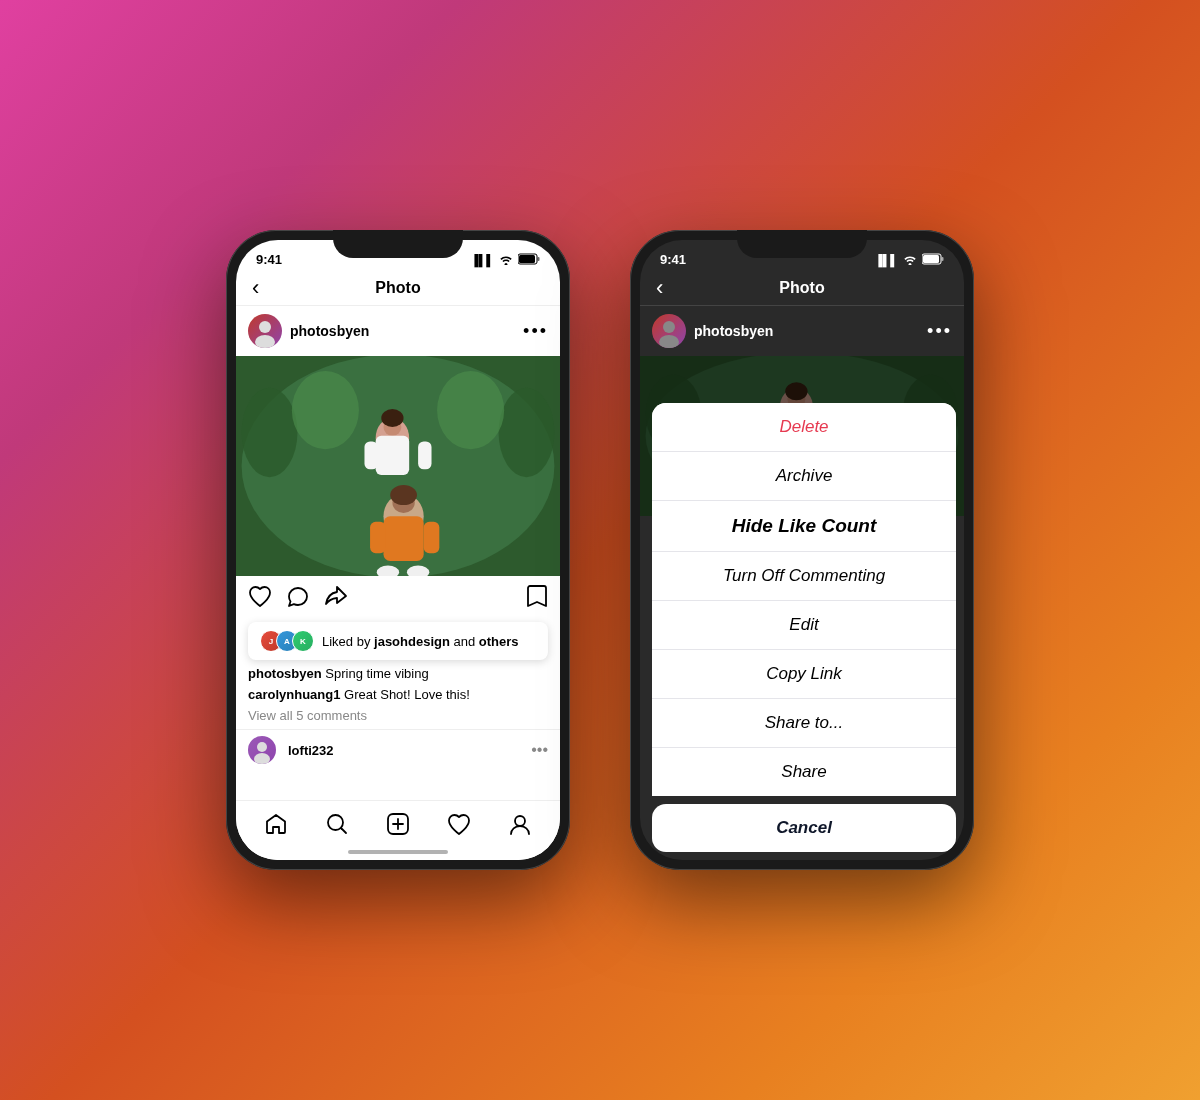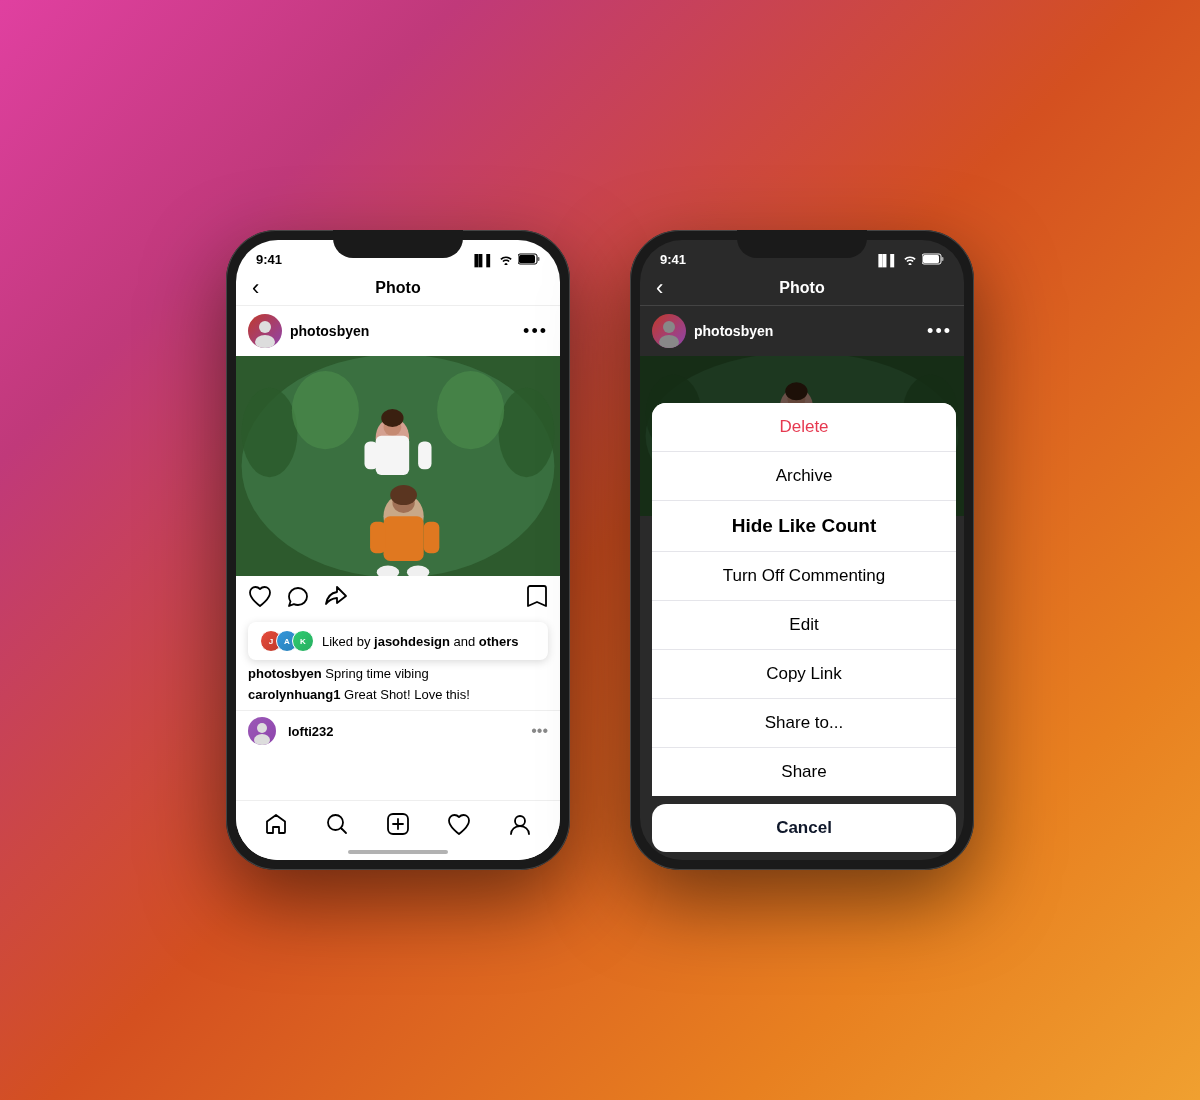--- a/index.html
+++ b/index.html
@@ -189,20 +189,21 @@
       background: #000;
       border-radius: 2px;
       opacity: 0.3;
     }
 
     
     .action-sheet {
       position: absolute;
       bottom: 0; left: 4px; right: 0;
       z-index: 30;
+      font-style: italic;
     }
     .sheet-main {
       background: #f2f2f7;
       border-radius: 14px 14px 0 0;
       margin: 0 8px;
       overflow: hidden;
     }
     .sheet-item {
       padding: 14px 16px;
       text-align: center;
@@ -348,20 +349,21 @@
     </div>
 
     <div class="caption-area">
       <span class="cap-user">photosbyen</span>
       <span class="cap-text">Spring time vibing</span>
     </div>
     <div class="caption-area">
       <span class="cap-user">carolynhuang1</span>
       <span class="cap-text">Great Shot! Love this!</span>
     </div>
+    <div class="view-comments">View all 5 comments</div>
 
     <div class="comment-row">
       <div class="avatar small" style="background:linear-gradient(135deg,#9b59b6,#8e44ad)">
         <svg width="28" height="28" viewBox="0 0 28 28">
             <circle cx="14" cy="11" r="5" fill="#ddd"></circle>
             <ellipse cx="14" cy="23" rx="8" ry="6" fill="#ddd"></ellipse>
           </svg>
       </div>
       <span class="comment-username">lofti232</span>
       <span class="comment-dots">•••</span>

